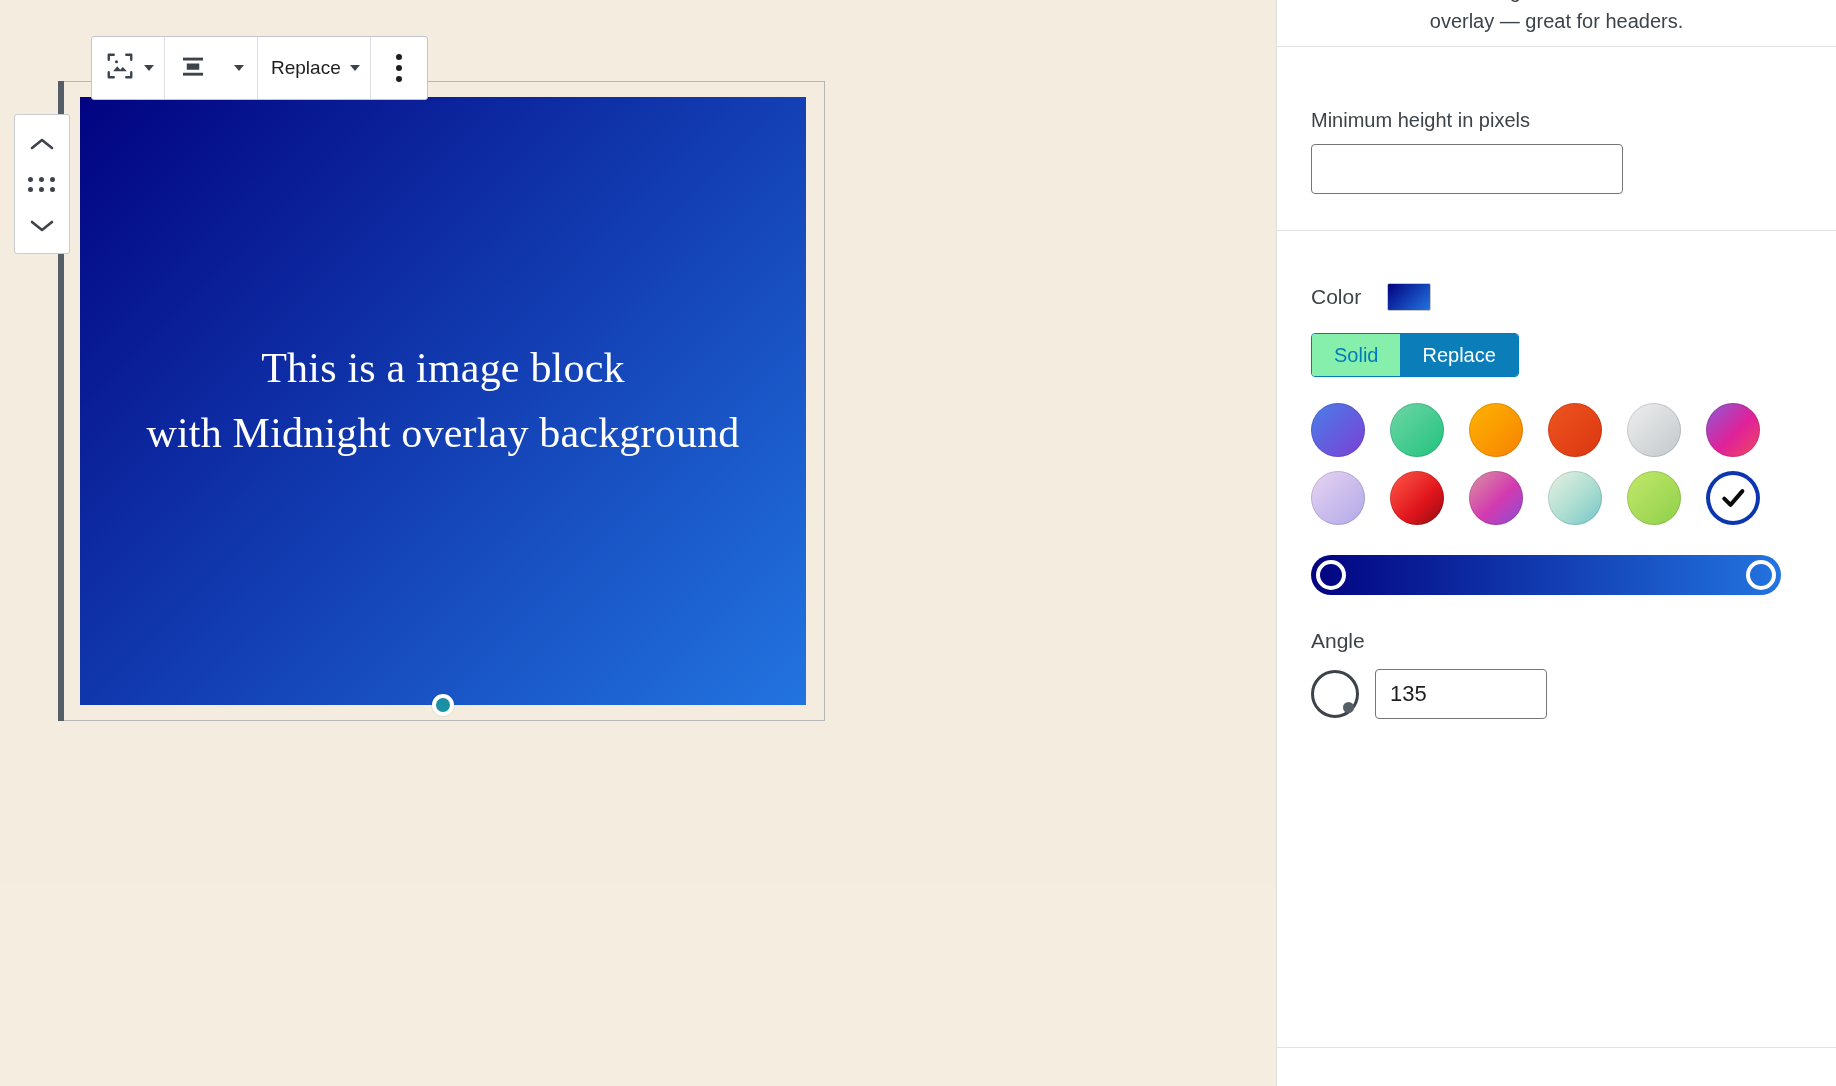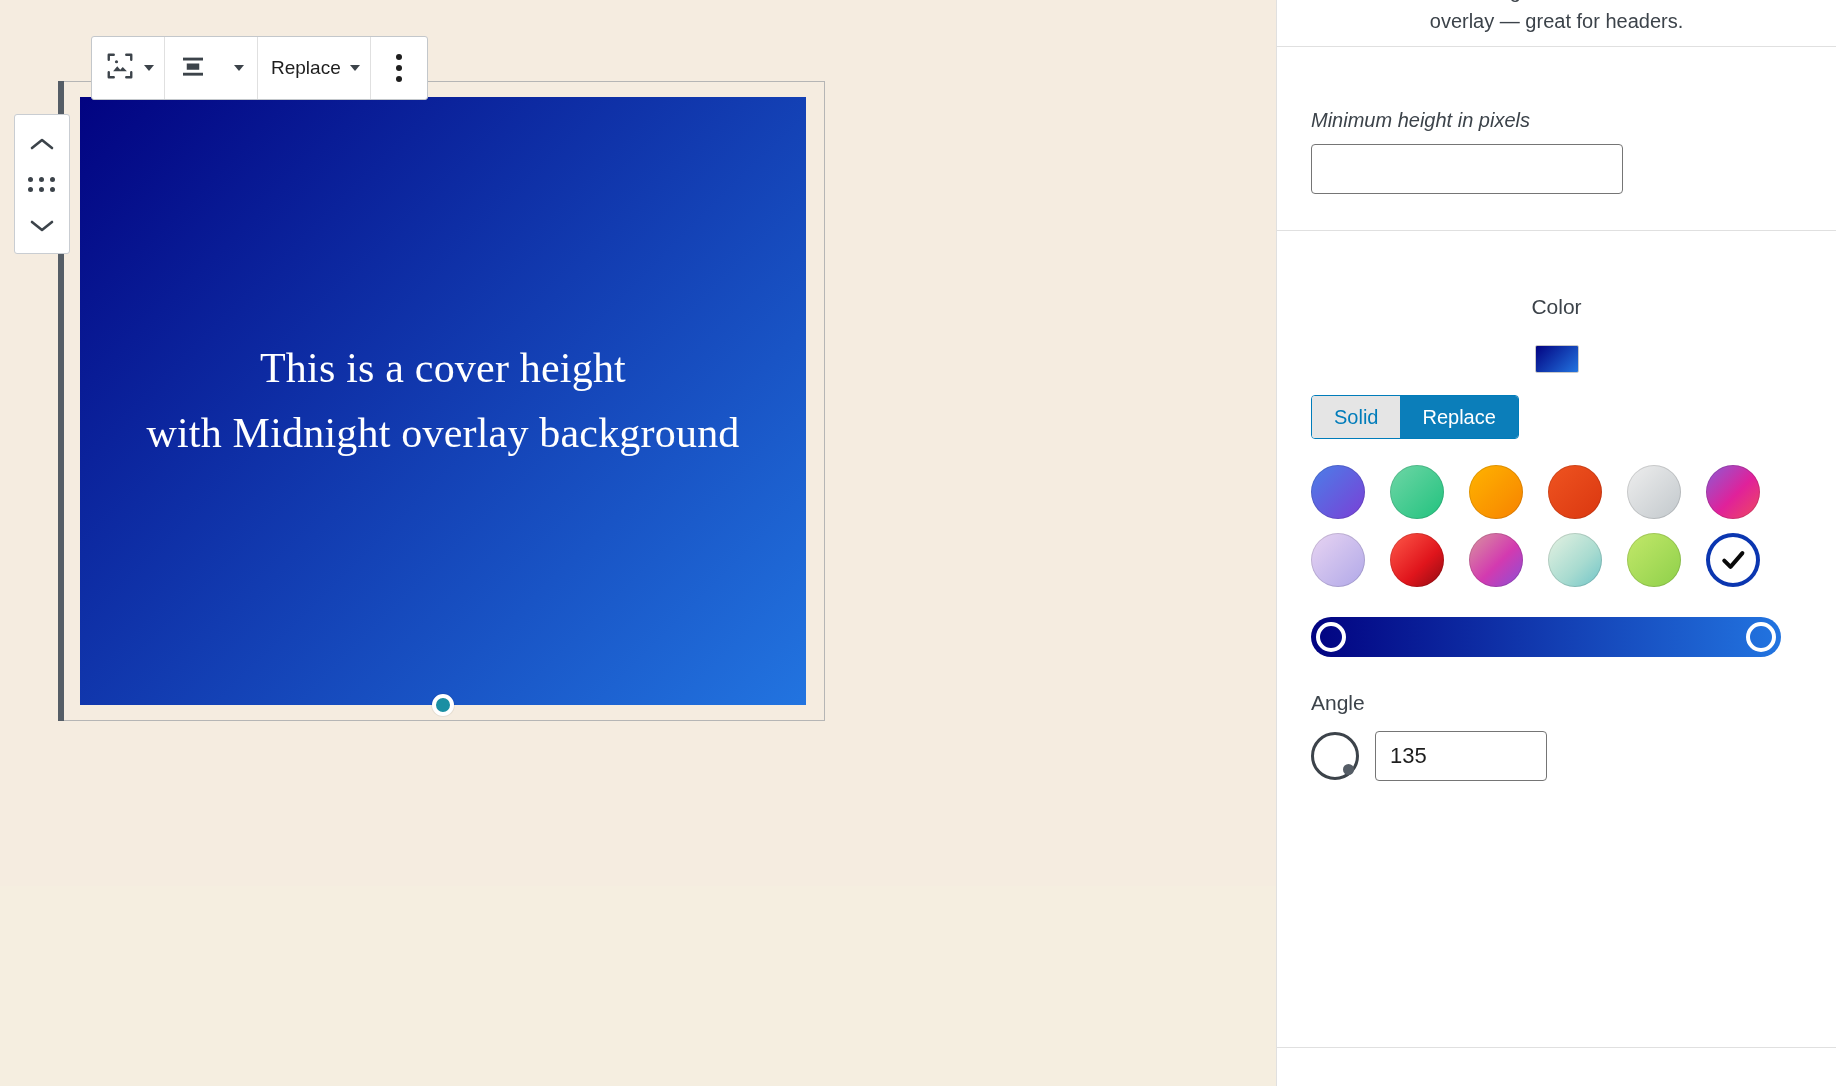--- a/index.html
+++ b/index.html
@@ -237,42 +237,40 @@
     color: #1e1e1e;
     font-family: "Liberation Sans", sans-serif;
   }
   .panel-chevron { display: block; }
 
   .field-label {
     display: block;
     margin-top: 32px;
     font-size: 20px;
     color: #3c434a;
-    font-style: italic;
   }
   .text-input {
     margin-top: 12px;
     width: 312px;
     height: 50px;
     border: 1px solid #757575;
     border-radius: 4px;
     background: #fff;
     font-size: 20px;
     padding: 0 14px;
     color: #1e1e1e;
     font-family: "Liberation Sans", sans-serif;
   }
 
   
   .color-row {
     display: flex;
     align-items: center;
     gap: 26px;
-    margin-top: 34px;
-    flex-direction: column;
+    margin-top: 22px;
   }
   .color-label { font-size: 21px; color: #3c434a; }
   .color-swatch-btn {
     width: 44px; height: 28px;
     border: 1px solid #c9c9c9;
     border-radius: 2px;
     padding: 0;
     cursor: pointer;
     background: linear-gradient(135deg, #020381 0%, #2274e0 100%);
   }
@@ -284,21 +282,21 @@
     border-radius: 4px;
     overflow: hidden;
     height: 44px;
   }
   .seg-btn {
     border: none;
     padding: 0 22px;
     font-size: 20px;
     font-family: "Liberation Sans", sans-serif;
     cursor: pointer;
-    background: #e5e5e5;
+    background: #86efac;
     color: #007cba;
     display: flex; align-items: center;
   }
   .seg-btn.active {
     background: #0b7eba;
     color: #ffffff;
   }
 
   .swatch-grid {
     margin-top: 26px;
@@ -514,21 +512,21 @@
           </span>
         </button>
       </div>
     </div>
 
     <div class="cover-leftbar"></div>
     <div class="cover-selection"></div>
 
     <div class="cover-block" style="background: linear-gradient(135deg, rgb(2, 3, 129) 0%, rgb(34, 116, 224) 100%);">
       <div class="cover-text">
-        <span class="line line1">This is a cover height</span>
+        <span class="line line1">This is a image block</span>
         <span class="line line2">with Midnight overlay background</span>
       </div>
     </div>
 
     <div class="resize-holder">
       <div class="resize-handle" style="background: rgb(27, 143, 163);"></div>
     </div>
   </div>
 
   <div class="sidebar">

